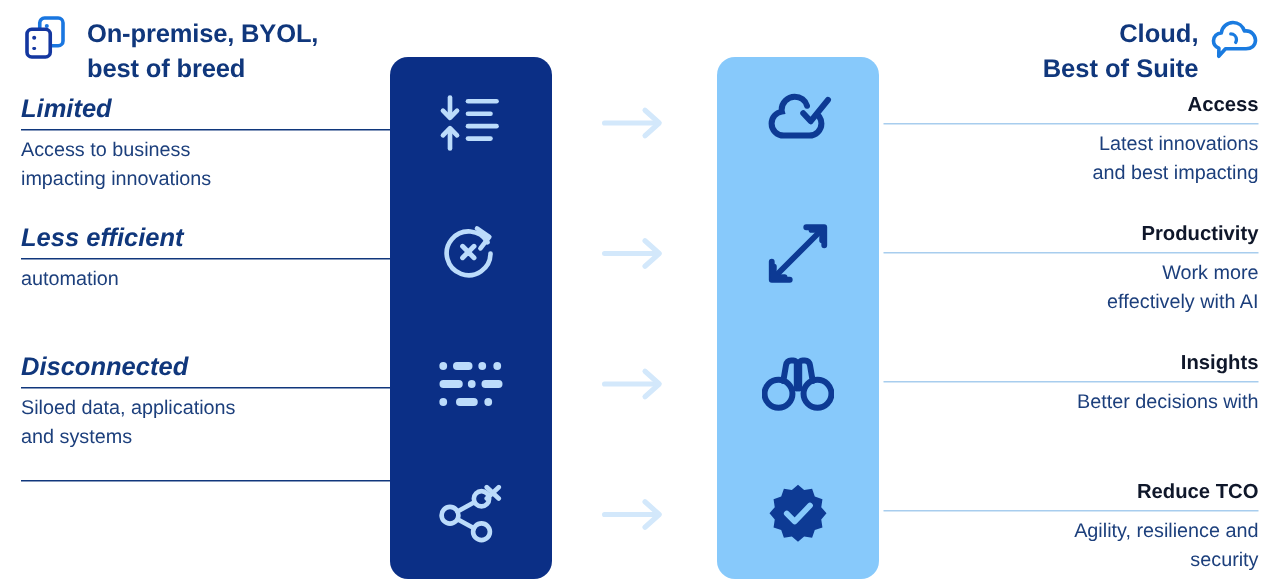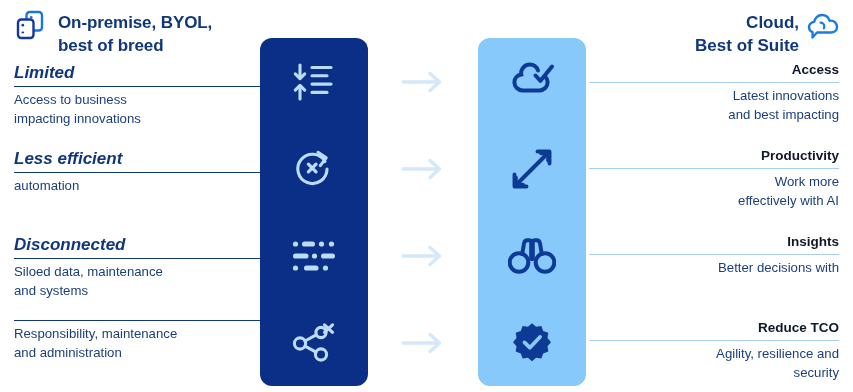--- a/index.html
+++ b/index.html
@@ -108,31 +108,27 @@
       <div class="rule-left"></div>
       <div class="desc">
         <div>automation</div>
       </div>
     </div>
 
     <div class="row-l">
       <div class="lbl-left">Disconnected</div>
       <div class="rule-left"></div>
       <div class="desc">
-        <div>Siloed data, maintenance</div>
+        <div>Siloed data, applications</div>
         <div>and systems</div>
       </div>
     </div>
 
     <div class="row-l">
       <div class="rule-left"></div>
-      <div class="desc">
-        <div>Responsibility, maintenance</div>
-        <div>and administration</div>
-      </div>
     </div>
 
   </div>
 
   <div class="right-col">
 
     <div class="row-r">
       <div class="lbl-right">Access</div>
       <div class="rule-right"></div>
       <div class="desc">

